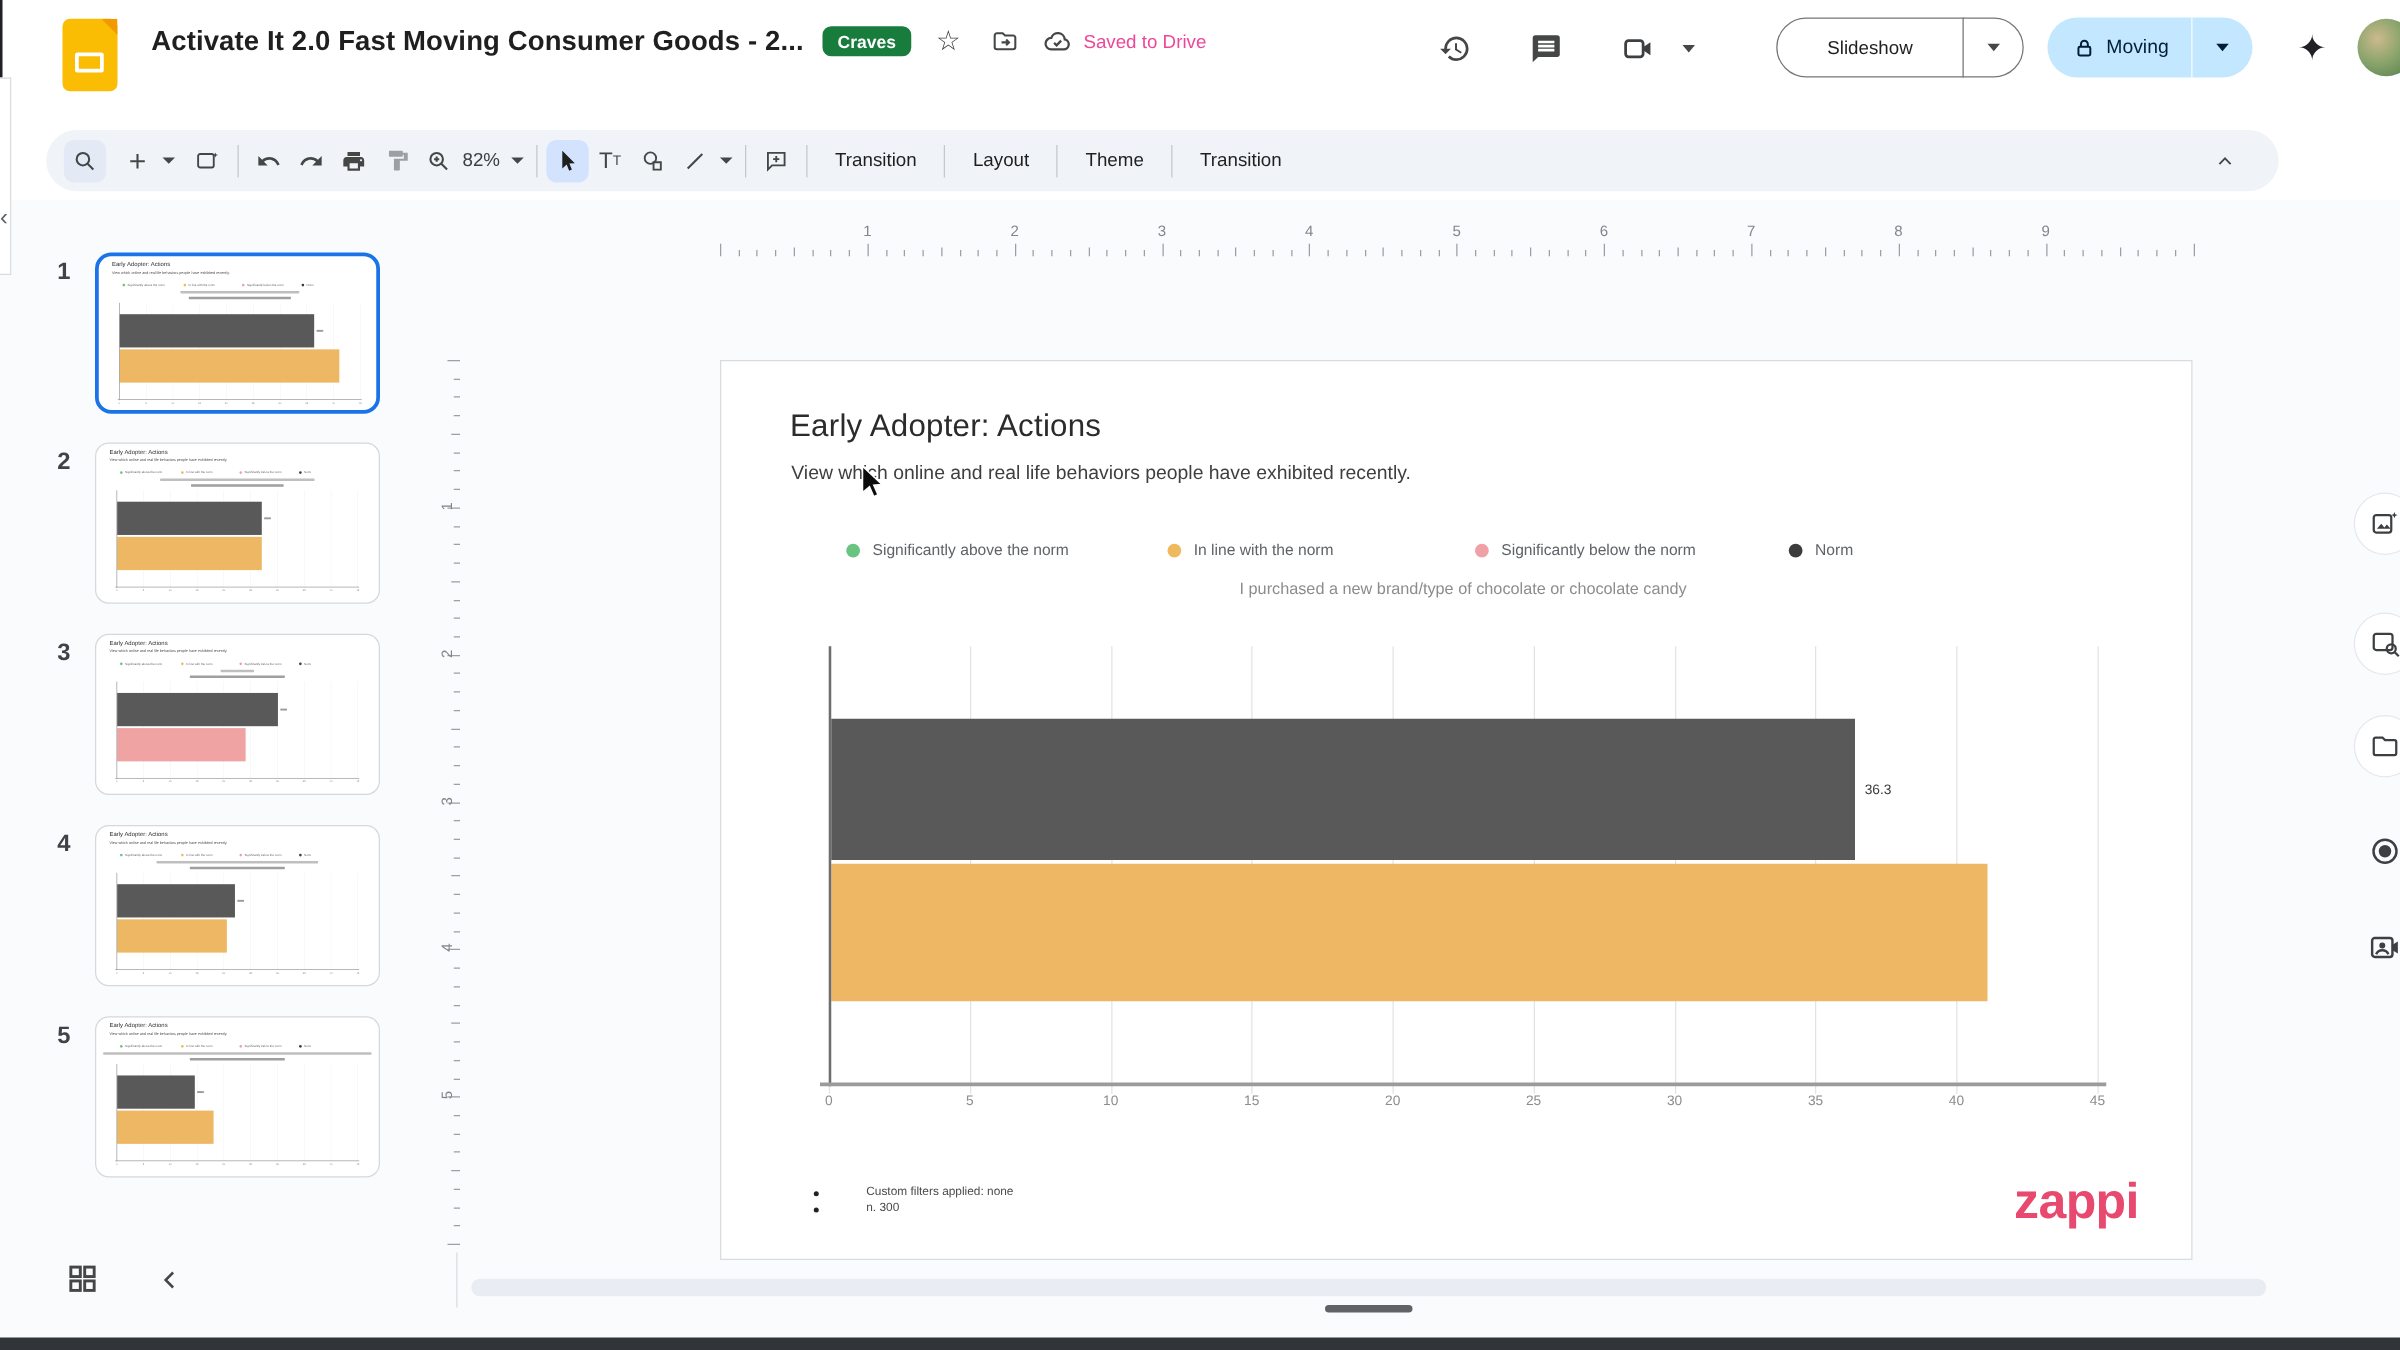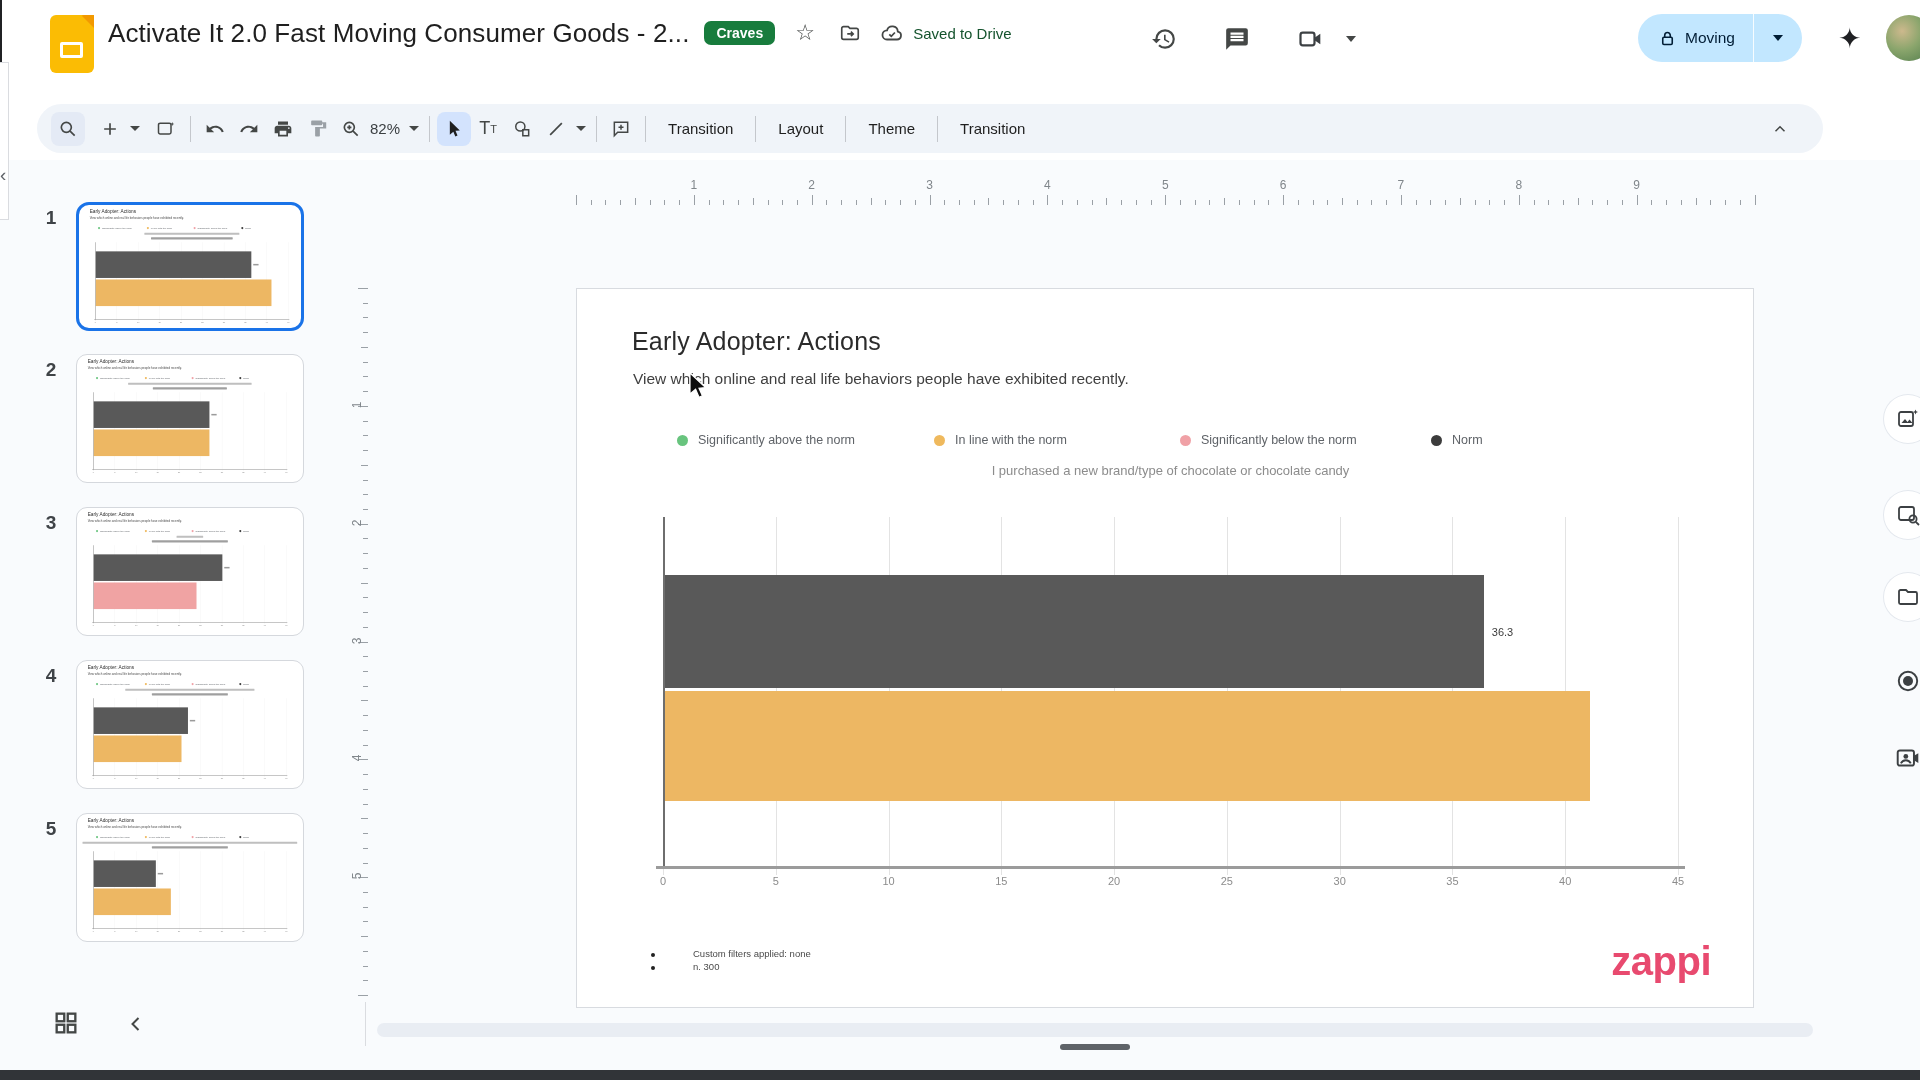--- a/index.html
+++ b/index.html
@@ -9,26 +9,26 @@
 
   
   .header { position:absolute; left:0; top:0; width:1920px; height:92px; background:#fff; }
   .logo { position:absolute; left:50px; top:15px; width:44px; height:58px;
     background:#fbbc04; border-radius:6px; }
   .logo:before { content:""; position:absolute; right:0; top:0; width:0; height:0;
     border-left:13px solid transparent; border-top:13px solid #f29900; border-top-left-radius:3px; }
   .logo-rect { position:absolute; left:10px; top:27px; width:23px; height:16px;
     border:3.5px solid #fff; border-radius:2px; }
   .title-row { position:absolute; left:108px; top:16px; height:34px; display:flex; align-items:center; gap:15px; }
-  .doc-title { font-size:26px; font-weight:400; color:#1f1f1f; letter-spacing:.1px; white-space:nowrap; }
+  .doc-title { font-size:22px; font-weight:700; color:#1f1f1f; letter-spacing:.1px; white-space:nowrap;margin-left:13px; }
   .badge { background:#187c3d; color:#fff; font-size:14px; font-weight:700;
     padding:5px 12px; border-radius:7px; line-height:1; }
   .hd-ic { width:30px; height:30px; display:flex; align-items:center; justify-content:center;
     color:#444746; font-size:22px; }
-  .saved { display:flex; align-items:center; gap:9px; color:#14532d; font-size:15px; }
+  .saved { display:flex; align-items:center; gap:9px; color:#ec4899; font-size:15px; }
   .menu-row { position:absolute; left:100px; top:54px; display:flex; }
   .menu-item { font-size:15.5px; color:#1f1f1f; padding:4px 9px; border-radius:6px; cursor:default; }
 
   .hdr-right { position:absolute; top:0; left:0; width:1920px; height:92px; }
   .rt-ic { position:absolute; top:24px; width:30px; height:30px; display:flex;
     align-items:center; justify-content:center; }
   .caret { width:0; height:0; border-left:5px solid transparent; border-right:5px solid transparent;
     border-top:6px solid #444746; display:inline-block; }
   .slideshow-btn { position:absolute; left:1421px; top:14px; width:198px; height:48px;
     border:1px solid #747775; border-radius:24px; background:#fff; display:flex; align-items:center; }
@@ -190,20 +190,27 @@
       <span class="rt-ic" style="left:1296px">
         <svg width="28" height="28" viewBox="0 0 24 24" fill="none" stroke="#3c4043" stroke-width="1.9">
           <rect x="3" y="6.5" width="12" height="11" rx="2"></rect>
           <path d="M15 11l5-3.5v9L15 13z" fill="#3c4043" stroke="none"></path>
         </svg>
       </span>
       <span class="rt-ic" style="left:1336px">
           <span class="caret"></span>
         </span>
 
+      <div class="slideshow-btn">
+        <span class="ss-label">Slideshow</span>
+        <span class="ss-divider"></span>
+        <span class="ss-caret">
+            <span class="caret"></span>
+          </span>
+      </div>
 
       <div class="share-btn">
         <span class="share-main">
           <svg width="19" height="19" viewBox="0 0 24 24" fill="none" stroke="#001d35" stroke-width="2">
             <rect x="6" y="10.5" width="12" height="9" rx="1.5"></rect>
             <path d="M8.5 10.5V8a3.5 3.5 0 0 1 7 0v2.5"></path>
           </svg>
           <span class="share-txt">Moving</span>
         </span>
         <span class="share-div"></span>

